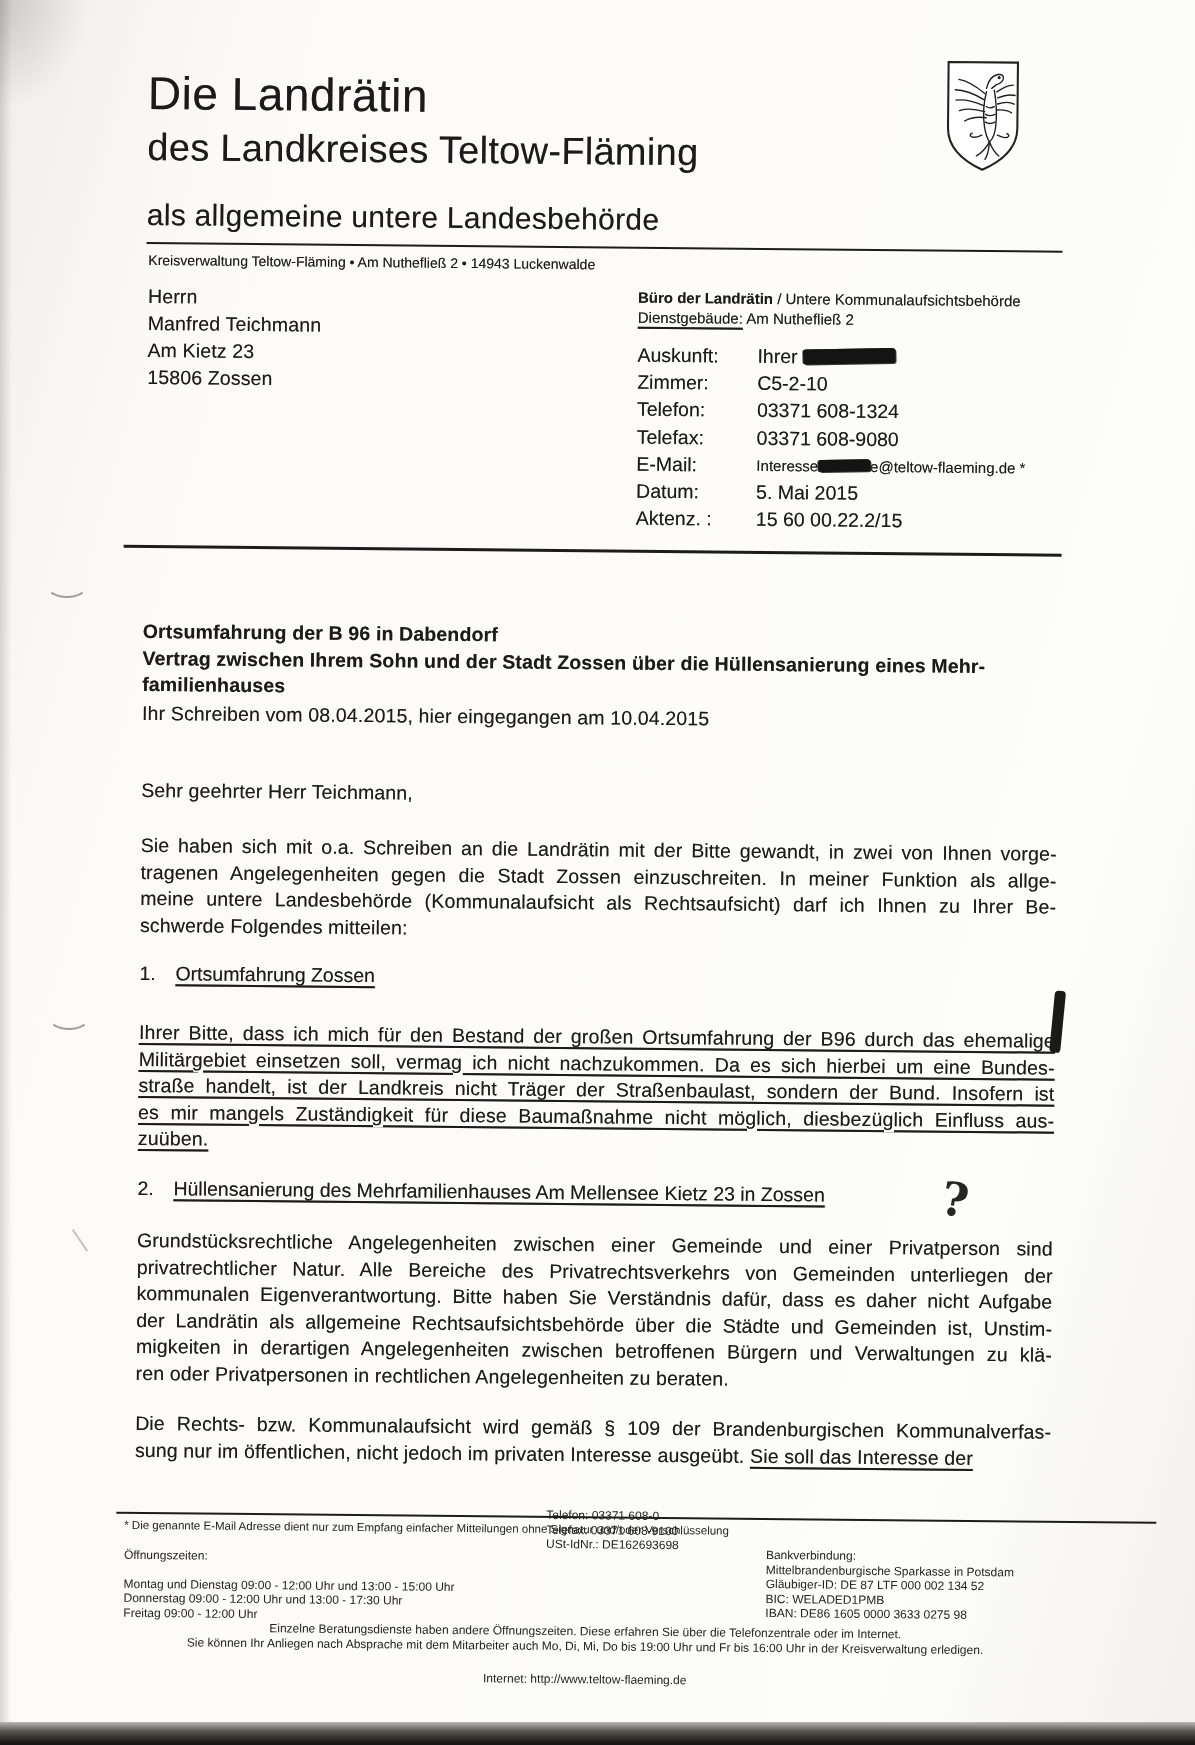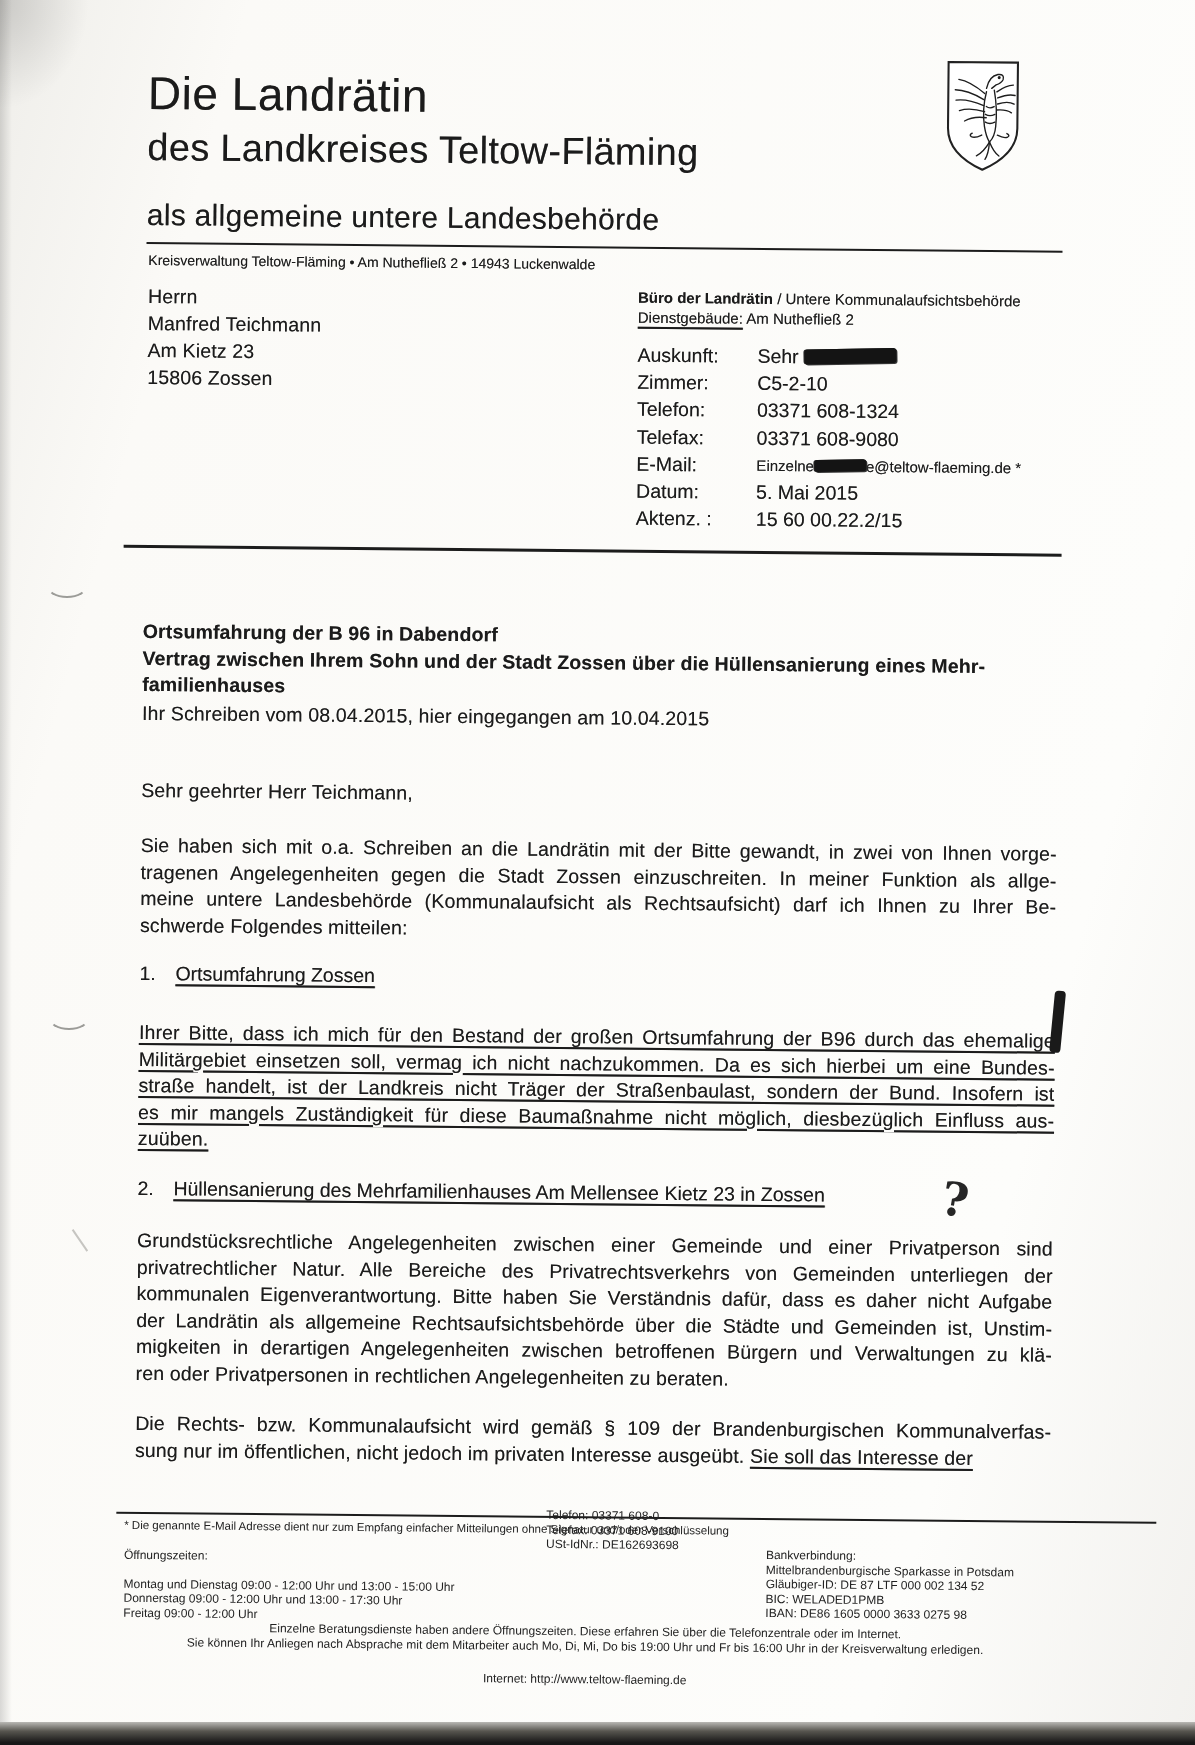--- a/index.html
+++ b/index.html
@@ -91,29 +91,29 @@
 
     <div class="abs ink office" style="left:640px;top:283px;">
       <span class="bold">Büro der Landrätin</span><span> / Untere Kommunalaufsichtsbehörde</span>
     </div>
     <div class="abs ink office" style="left:640px;top:303px;">
       <span class="ul">Dienstgebäude:</span><span> Am Nuthefließ 2</span>
     </div>
 
     <div class="abs ink fieldgrid" style="left:640px;top:337px;width:420px;">
       <div>Auskunft:</div>
-      <div><span>Sehr </span><span class="redact" style="width:92px;height:15px;"></span></div>
+      <div><span>Ihrer </span><span class="redact" style="width:92px;height:15px;"></span></div>
       <div>Zimmer:</div>
       <div>C5-2-10</div>
       <div>Telefon:</div>
       <div>03371 608-1324</div>
       <div>Telefax:</div>
       <div>03371 608-9080</div>
       <div>E-Mail:</div>
-      <div class="emailval"><span>Einzelne</span><span class="redact" style="width:52px;height:12px;"></span><span>e@teltow-flaeming.de *</span></div>
+      <div class="emailval"><span>Interesse</span><span class="redact" style="width:52px;height:12px;"></span><span>e@teltow-flaeming.de *</span></div>
       <div>Datum:</div>
       <div>5. Mai 2015</div>
       <div>Aktenz. :</div>
       <div>15 60 00.22.2/15</div>
     </div>
 
     <div class="abs rule" style="left:128px;top:545px;width:938px;height:2.5px;"></div>
 
     <div class="abs ink body-text" style="left:148px;top:618px;width:916px;">
       <div class="bold prelines">Ortsumfahrung der B 96 in Dabendorf

